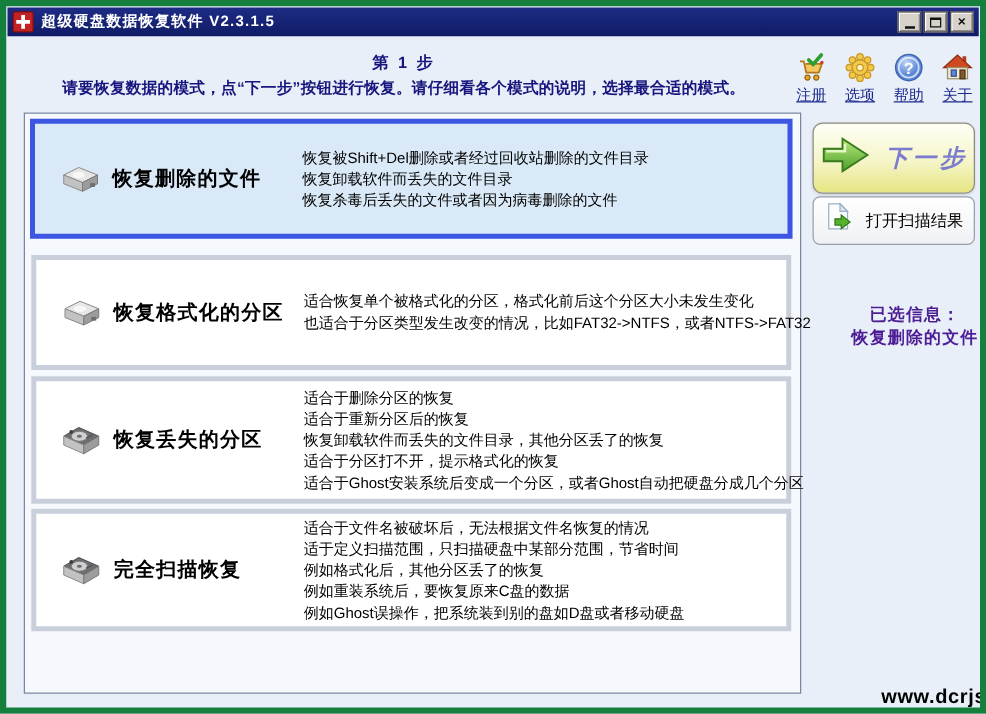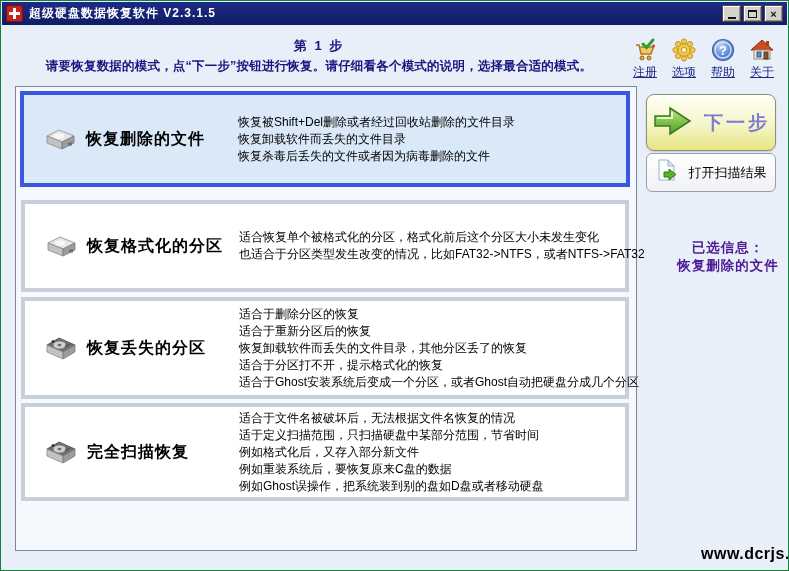--- a/index.html
+++ b/index.html
@@ -1,17 +1,17 @@
 <!DOCTYPE html>
 <html><head>
 <meta charset="utf-8">
 <style>
   html,body{margin:0;padding:0;}
   body{font-family:"Liberation Sans","DejaVu Sans",sans-serif;background:#9aa4b4;}
-  #screen{position:relative;width:789px;height:571px;background:#e9eff8;border:1px solid #15803d;overflow:hidden;box-sizing:border-box;}
+  #screen{position:relative;width:789px;height:571px;background:#e9eff8;border:5px solid #15803d;overflow:hidden;box-sizing:border-box;}
 
   
   .titlebar{position:absolute;left:1px;top:1px;right:1px;height:23px;background:linear-gradient(#1d2b85,#101c66);display:flex;align-items:center;padding:0 4px;box-sizing:border-box;}
   .app-icon{width:15px;height:15px;background:#c32222;border:1px solid #7e0f0f;border-radius:2px;position:relative;flex:none;}
   .app-icon:before{content:"";position:absolute;left:6px;top:2px;width:3px;height:11px;background:#fff;}
   .app-icon:after{content:"";position:absolute;left:2px;top:6px;width:11px;height:3px;background:#fff;}
   .title-text{color:#fff;font-size:12px;font-weight:bold;margin-left:6px;letter-spacing:1px;white-space:nowrap;}
   .win-controls{margin-left:auto;display:flex;gap:2px;}
   .win-btn{width:19px;height:17px;background:#d6d2ca;border:1px solid #4a4a4a;box-shadow:inset 1px 1px 0 #ffffff, inset -1px -1px 0 #8a8a8a;display:flex;align-items:center;justify-content:center;font-size:11px;font-weight:bold;color:#111;cursor:default;box-sizing:border-box;}
   .glyph-min{width:8px;height:2px;background:#111;margin-top:9px;}
@@ -31,21 +31,21 @@
   
   .groupbox{position:absolute;left:14px;top:85px;width:622px;height:465px;border:1px solid #7b87a0;background:#f5f8fd;box-sizing:border-box;}
   .mode{position:absolute;left:5px;width:608px;display:flex;align-items:center;background:#ffffff;border:4px solid #c9cedb;box-sizing:border-box;cursor:pointer;}
   .mode.selected{left:4px;width:610px;border:4px solid #3d56e2;background:#d9e9f7;}
   .mode .m-icon{flex:none;width:40px;margin-left:16px;display:flex;justify-content:center;}
   .mode-title{flex:none;width:152px;margin-left:6px;font-size:16px;font-weight:bold;color:#000;letter-spacing:1px;white-space:nowrap;}
   .mode-desc{font-size:12px;line-height:17px;color:#000;white-space:nowrap;}
 
   
   .btn-next{position:absolute;left:645px;top:93px;width:128px;height:55px;border:1px solid #8d8d7c;border-radius:8px;background:linear-gradient(#fffff6,#f5f5c8 55%,#e6e582);display:flex;align-items:center;justify-content:center;gap:10px;cursor:pointer;box-shadow:0 1px 2px rgba(0,0,0,.15);}
-  .btn-next .next-label{font-size:19px;font-weight:bold;color:#7b7bd0;letter-spacing:3px;}
+  .btn-next .next-label{font-size:19px;font-weight:bold;color:#7b7bd0;letter-spacing:3px;font-style:italic;}
   .btn-open{position:absolute;left:645px;top:152px;width:128px;height:37px;border:1px solid #9aa0aa;border-radius:6px;background:linear-gradient(#ffffff,#f0f1f4);display:flex;align-items:center;justify-content:center;gap:11px;cursor:pointer;}
   .btn-open .open-label{font-size:13px;color:#000;white-space:nowrap;}
   .sel-info{position:absolute;left:654px;top:238px;width:146px;text-align:center;color:#4c1d95;font-weight:bold;font-size:13.5px;line-height:18px;letter-spacing:1px;}
 
   
   .website{position:absolute;left:664px;top:544px;font-size:16px;font-weight:800;color:#000;letter-spacing:0.5px;font-family:"Liberation Sans","DejaVu Sans",sans-serif;margin-left:36px;}
 </style>
 </head>
 <body>
 
@@ -202,21 +202,21 @@
           <ellipse cx="15.5" cy="12" rx="6.5" ry="4" fill="#cfcfcf" stroke="#7a7a7a" stroke-width="0.8"></ellipse>
           <ellipse cx="15.5" cy="12" rx="2" ry="1.2" fill="#6a6a6a"></ellipse>
           <path d="M21 13.5 L26 11" stroke="#58585c" stroke-width="1.4"></path>
           <circle cx="9" cy="8.5" r="1.5" fill="#3a3a3e"></circle>
         </svg>
       </span>
       <div class="mode-title">完全扫描恢复</div>
       <div class="mode-desc">
         <div>适合于文件名被破坏后，无法根据文件名恢复的情况</div>
         <div>适于定义扫描范围，只扫描硬盘中某部分范围，节省时间</div>
-        <div>例如格式化后，又存入部分新文件</div>
+        <div>例如格式化后，其他分区丢了的恢复</div>
         <div>例如重装系统后，要恢复原来C盘的数据</div>
         <div>例如Ghost误操作，把系统装到别的盘如D盘或者移动硬盘</div>
       </div>
     </div>
   </div>
 
   <div class="btn-next">
     <span>
       <svg width="42" height="34" viewBox="0 0 42 34">
         <defs>

